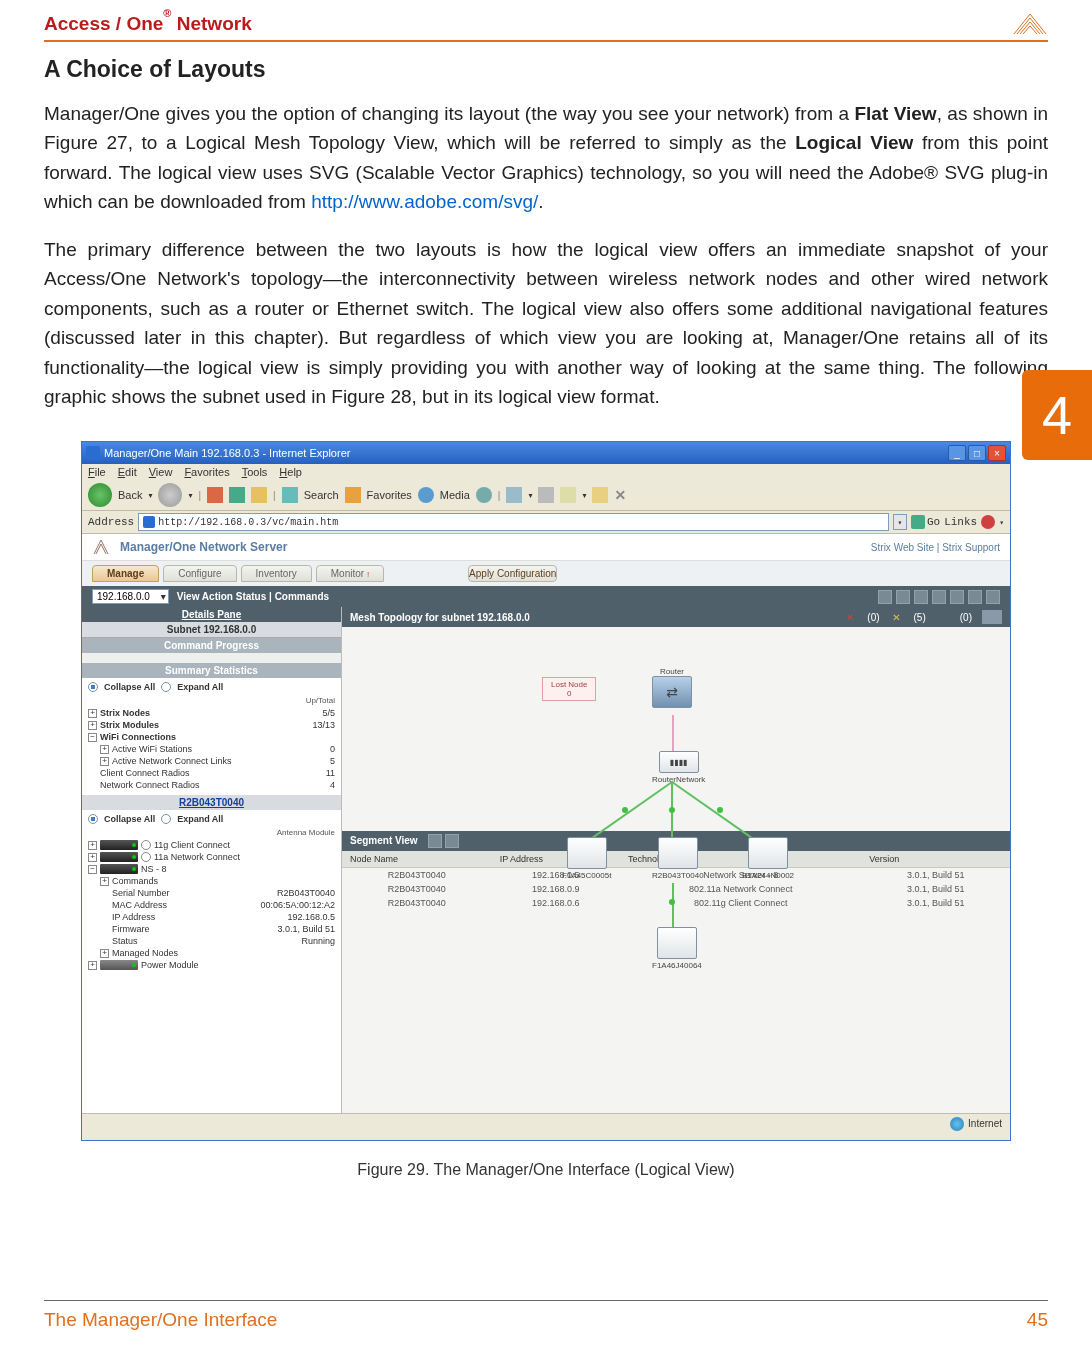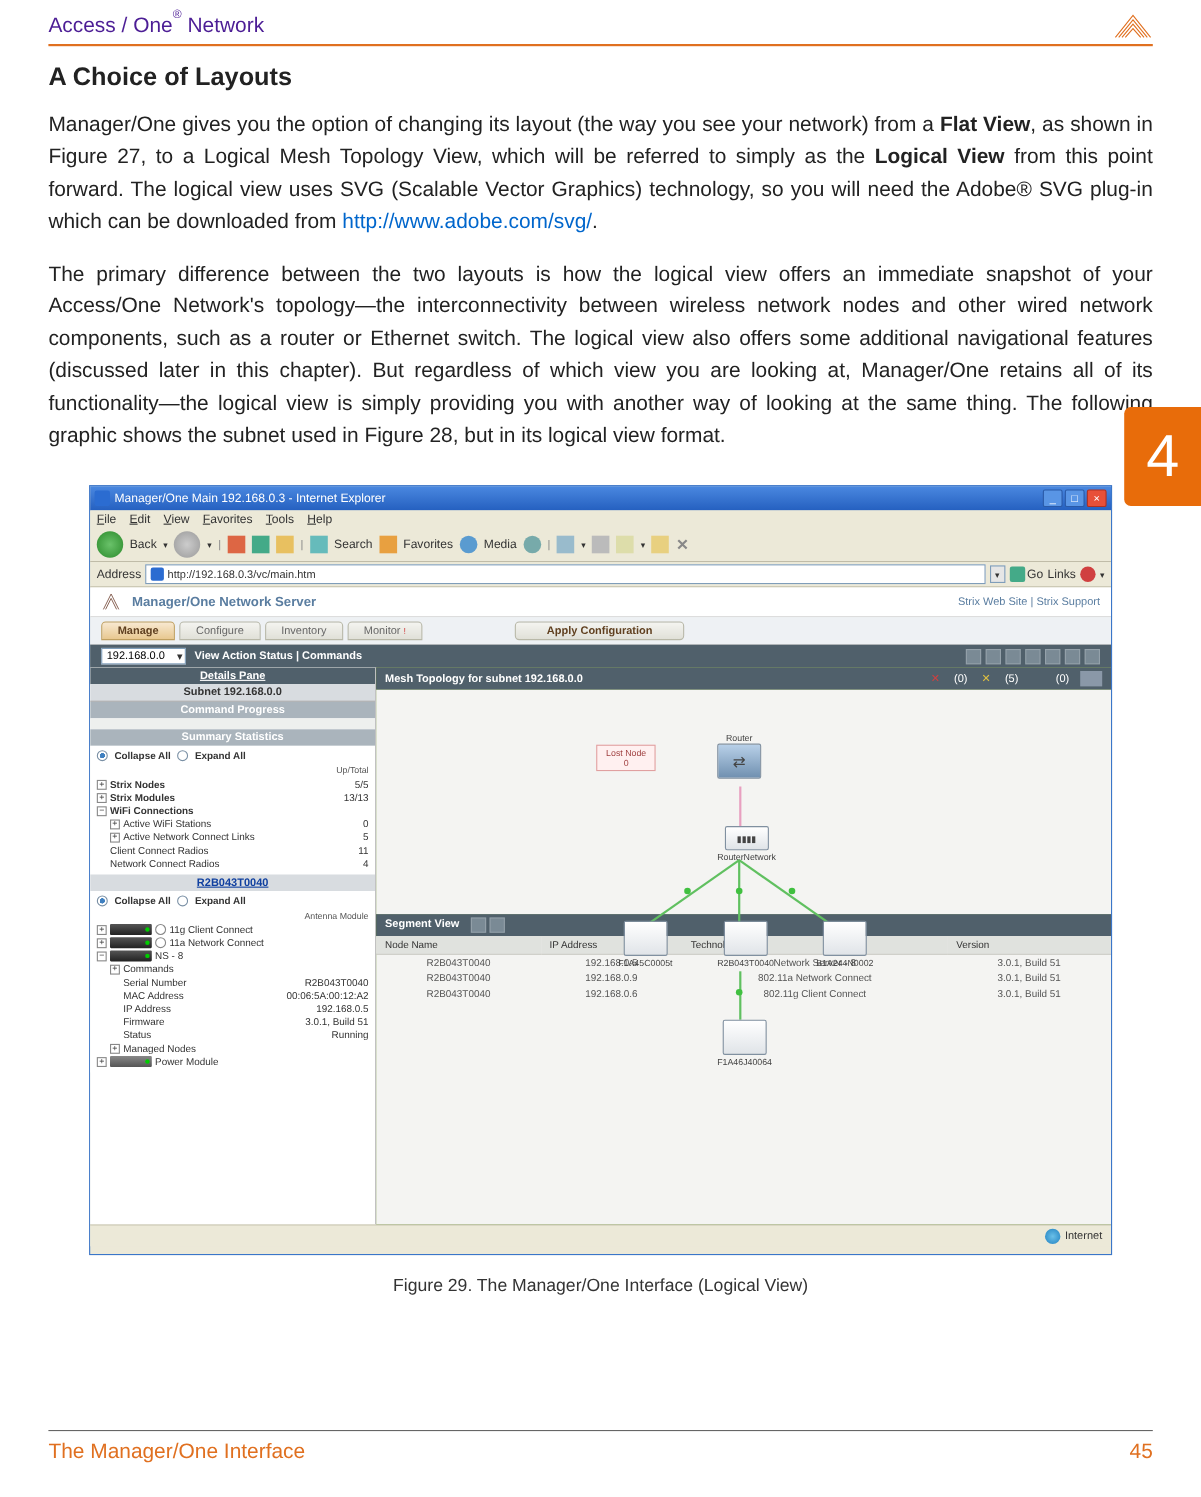--- a/index.html
+++ b/index.html
@@ -11,23 +11,23 @@
       position: relative;
       color: #222;
     }
     .header {
       display: flex;
       justify-content: space-between;
       align-items: center;
       padding: 12px 44px 4px 44px;
     }
     .header-title {
-      color: #4c1d95;
+      color: #b91c1c;
       font-size: 19px;
-      font-weight: 400;
+      font-weight: 700;
     }
     .header-title sup { font-size: 11px; position: relative; top: -6px; }
     .logo-lines { position: relative; width: 36px; height: 24px; }
     .logo-lines svg { width: 100%; height: 100%; }
     .hr { border: none; border-top: 2px solid #e07020; margin: 0 44px 14px 44px; }
     .page-tab {
       position: absolute;
       right: 0;
       top: 370px;
       background: #e86c0a;
@@ -97,32 +97,32 @@
     .ic-stop { background: #d64; }
     .ic-refresh { background: #4a8; }
     .ic-home { background: #e8c060; }
     .ic-search { background: #6bb; }
     .ic-fav { background: #e8a040; }
     .ic-media { background: #5a9bd0; border-radius: 50%; }
     .ic-hist { background: #7aa; border-radius: 50%; }
     .ic-mail { background: #9bc; }
     .ic-print { background: #bbb; }
     .ic-edit { background: #dda; }
-    .addrbar { display: flex; align-items: center; padding: 2px 6px; background: #ece9d8; border-bottom: 1px solid #c0bca8; gap: 4px; font-size: 11px; }
+    .addrbar { display: flex; align-items: center; padding: 2px 6px; background: #ece9d8; border-bottom: 1px solid #c0bca8; gap: 4px; font-size: 11px; font-family: Liberation Mono, monospace; }
     .addr-input { flex: 1; background: #fff; border: 1px solid #7f9db9; height: 18px; padding: 1px 4px; font-size: 10px; display: flex; align-items: center; }
     .go-btn { display: flex; align-items: center; gap: 2px; }
     .dd { width: 14px; height: 16px; border: 1px solid #7f9db9; background: #e6e6e6; display: inline-flex; align-items: center; justify-content: center; font-size: 8px; }
     .mgr-top { background: #fff; border-bottom: 1px solid #ddd; padding: 4px 10px; display: flex; align-items: center; gap: 10px; color: #5a7da0; font-size: 12px; font-weight: 600; }
     .strix-icon { width: 18px; height: 18px; display: inline-block; }
     .strix-icon svg { width: 100%; height: 100%; }
     .mgr-links { margin-left: auto; font-size: 10px; color: #5a7da0; font-weight: normal; }
     .tabs-row { background: #eef1f4; padding: 4px 10px; display: flex; align-items: center; gap: 4px; }
     .mtab { background: linear-gradient(#f8e8d0, #e8c890); border: 1px solid #c0a060; border-radius: 4px 4px 0 0; padding: 2px 14px; font-size: 10px; font-weight: bold; color: #604020; }
     .mtab.inactive { background: linear-gradient(#f4f4f0, #e0e0d8); border-color: #b8b8a8; color: #666; font-weight: normal; }
-    .apply-btn { margin-left: 80px; background: linear-gradient(#f4f4f0, #e0e0d8); border: 1px solid #b8b8a8; border-radius: 4px; padding: 2px 28px; font-size: 10px; font-weight: bold; color: #604020; }
+    .apply-btn { margin-left: 80px; background: linear-gradient(#f4f4f0, #e0e0d8); border: 1px solid #b8b8a8; border-radius: 4px; padding: 2px 0; font-size: 10px; font-weight: normal; color: #604020; }
     .subbar { background: #50606b; color: #fff; padding: 3px 10px; display: flex; align-items: center; gap: 8px; font-size: 10px; }
     .subbar-ip { background: #fff; color: #000; padding: 1px 18px 1px 4px; border: 1px solid #7f9db9; position: relative; }
     .subbar-ip::after { content: "▾"; position: absolute; right: 2px; color: #333; }
     .subbar-right { margin-left: auto; display: flex; gap: 4px; }
     .mini-icon { width: 14px; height: 14px; background: #7a8a95; display: inline-block; border: 1px solid #fff3; }
     .main-split { display: flex; height: 506px; }
     .left-pane { width: 260px; background: #fff; border-right: 1px solid #bbb; overflow: hidden; }
     .pane-hdr { background: #50606b; color: #fff; padding: 2px 6px; font-size: 10px; font-weight: bold; text-decoration: underline; }
     .pane-sub { background: #d8dce0; padding: 2px 6px; font-size: 10px; font-weight: bold; border-bottom: 1px solid #aaa; }
     .pane-sub2 { background: #aab4bc; color: #fff; padding: 2px 6px; font-size: 10px; font-weight: bold; }

